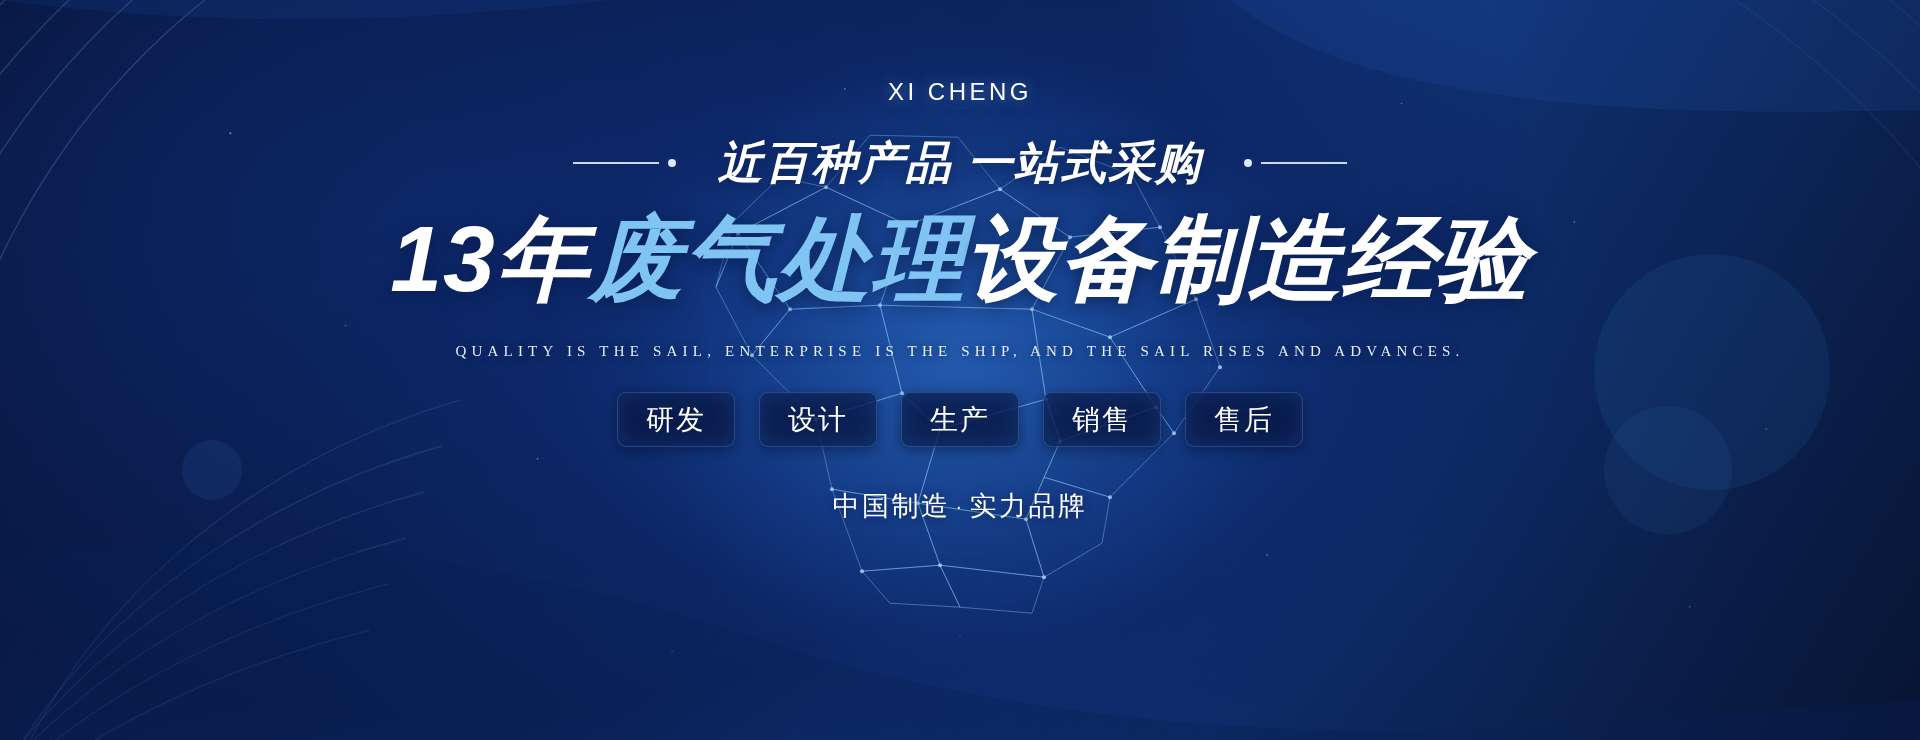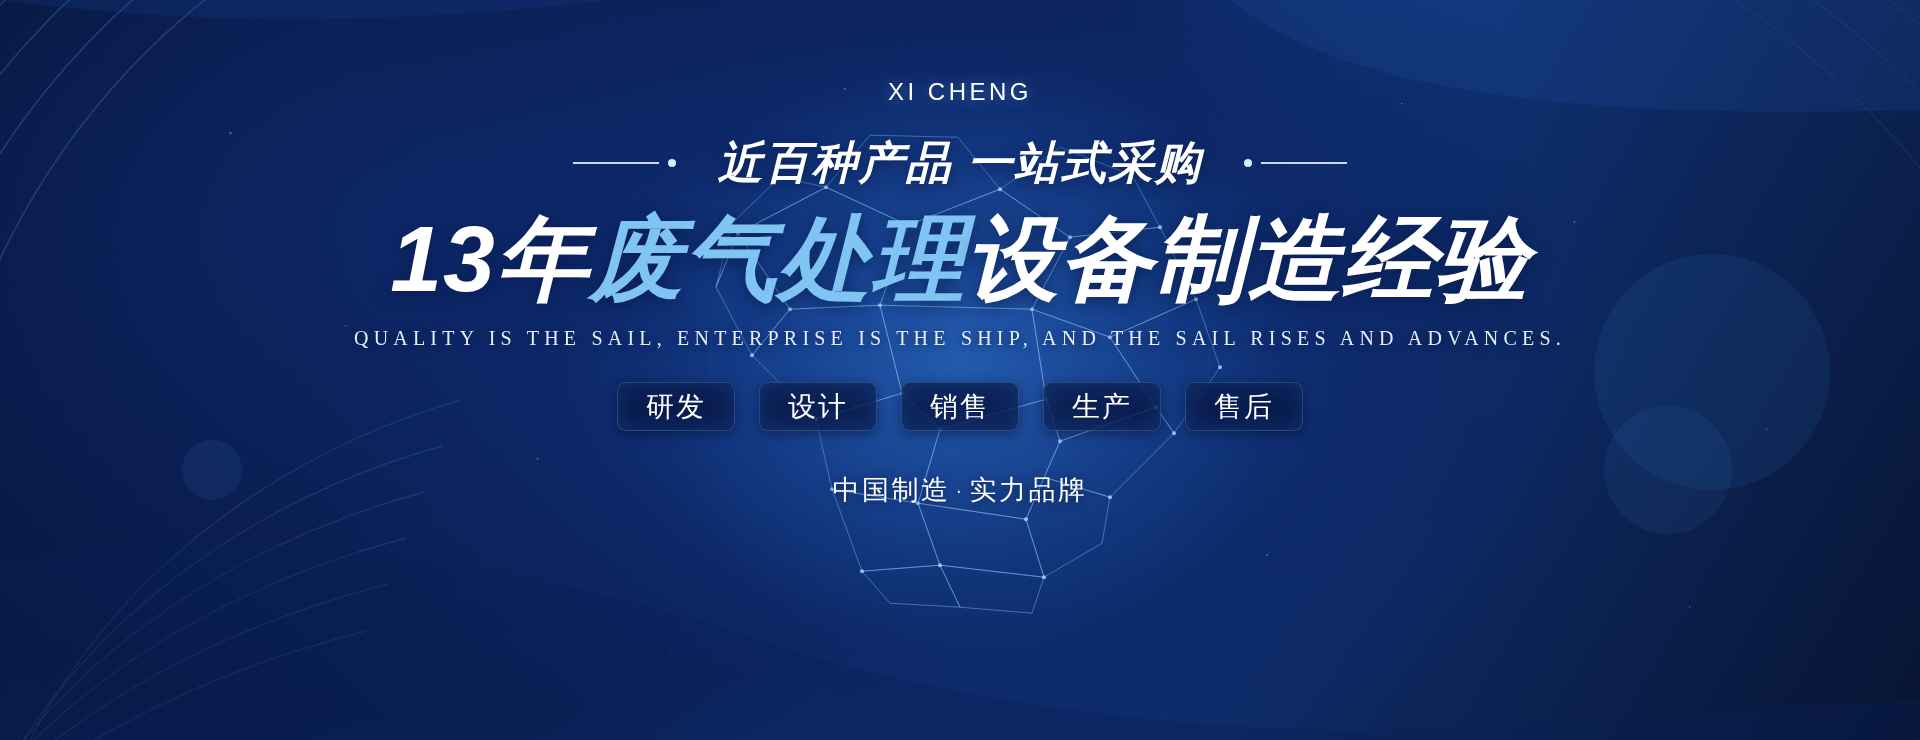--- a/index.html
+++ b/index.html
@@ -69,29 +69,29 @@
 
   .headline {
     margin-top:14px;
     font-size:93px; font-weight:bold; font-style:italic; color:#ffffff;
     letter-spacing:1px; white-space:nowrap; line-height:1.12;
     text-shadow:0 3px 18px rgba(8,26,74,.8);
   }
   .headline .hl { color:#7fc4f2;margin-top:8px; }
 
   .tagline-en {
-    margin-top:16px;
+    margin-top:32px;
     font-family:"Liberation Serif", serif;
-    font-size:20px; letter-spacing:5.2px; color:#e6eefc; white-space:nowrap;
+    font-size:15px; letter-spacing:5.2px; color:#e6eefc; white-space:nowrap;
     text-shadow:0 1px 8px rgba(8,26,74,.8);
   }
 
   .pills { display:flex; gap:24px; margin-top:32px; }
   .pill {
-    min-width:118px; height:49px; border-radius:9px;
+    min-width:118px; height:55px; border-radius:9px;
     background:rgba(8,24,70,.82);
     border:1px solid rgba(120,175,245,.30);
     display:flex; align-items:center; justify-content:center;
     font-size:28px; color:#ffffff; letter-spacing:2px;
     box-shadow:inset 0 0 22px rgba(40,100,190,.28), 0 3px 12px rgba(4,12,40,.45);
     padding:0 8px;
   }
 
   .footer-line { display:flex; align-items:center; gap:5px; margin-top:41px;
     font-size:27px; color:#ffffff; letter-spacing:2.5px;
@@ -248,22 +248,22 @@
 
     <div class="headline">
       <span>13年</span><span class="hl">废气处理</span><span>设备制造经验</span>
     </div>
 
     <div class="tagline-en">QUALITY IS THE SAIL, ENTERPRISE IS THE SHIP, AND THE SAIL RISES AND ADVANCES.</div>
 
     <div class="pills">
       <div class="pill">研发</div>
       <div class="pill">设计</div>
+      <div class="pill">生产</div>
       <div class="pill">销售</div>
-      <div class="pill">生产</div>
       <div class="pill">售后</div>
     </div>
 
     <div class="footer-line">
       <span>中国制造</span>
       <span class="sep">·</span>
       <span>实力品牌</span>
     </div>
 
   </div>

